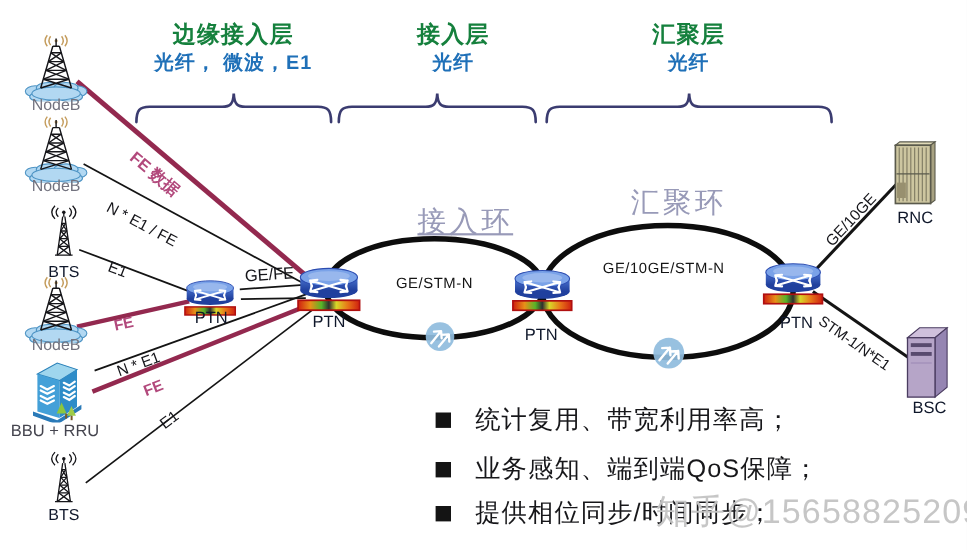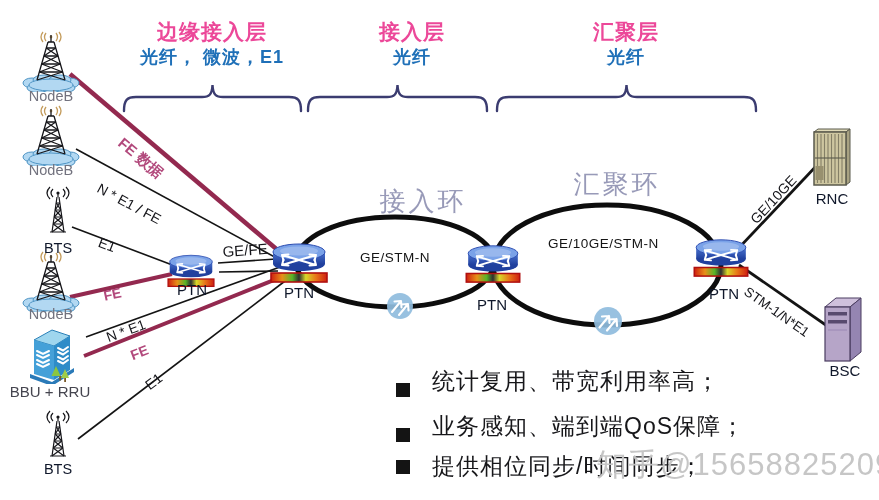--- a/index.html
+++ b/index.html
@@ -4,21 +4,21 @@
 <style>
   html,body{margin:0;padding:0;background:#e8e8e8;}
   #canvas{
     position:relative;width:879px;height:500px;background:#ffffff;overflow:hidden;
     font-family:"Liberation Sans","DejaVu Sans",sans-serif;
   }
   .abs{position:absolute;}
   svg{display:block;}
   
   .layer-head{position:absolute;top:20px;text-align:center;line-height:1.15;z-index:6;}
-  .layer-title{font-size:21px;font-weight:700;color:#ec4899;letter-spacing:1px;}
+  .layer-title{font-size:21px;font-weight:700;color:#15803d;letter-spacing:1px;}
   .layer-sub{font-size:18px;font-weight:700;color:#1f70b8;margin-top:3px;letter-spacing:1px;text-align:center;}
   
   .ring-name{position:absolute;font-size:26px;color:#989ab8;letter-spacing:3px;z-index:6;text-align:center;}
   .ring-link{position:absolute;font-size:13.5px;color:#141414;z-index:6;text-align:left;letter-spacing:.5px;}
   .lnk{position:absolute;font-size:14px;color:#15151a;white-space:nowrap;transform-origin:0 0;z-index:6;}
   .lnk.crimson{color:#b2497c;font-weight:600;}
   .dev-label{position:absolute;font-size:14.5px;color:#0f172a;text-align:center;z-index:7;white-space:nowrap;}
   .dev-label.gray{color:#72727e;}
   .dev-label.dkgray{color:#45454f;}
   .icon{position:absolute;z-index:5;}
@@ -71,21 +71,21 @@
   </div>
   <div class="layer-head" style="left:327px;width:170px;">
     <div class="layer-title">接入层</div>
     <div class="layer-sub">光纤</div>
   </div>
   <div class="layer-head" style="left:536px;width:180px;">
     <div class="layer-title">汇聚层</div>
     <div class="layer-sub">光纤</div>
   </div>
 
-  <div class="ring-name" style="left:368px;top:184px;width:110px;">接入环</div>
+  <div class="ring-name" style="left:368px;top:184px;width:110px;text-decoration:underline;">接入环</div>
   <div class="ring-name" style="left:562px;top:167px;width:110px;font-family:Liberation Mono, monospace;">汇聚环</div>
   <div class="ring-link" style="left:360px;top:250px;width:95px;">GE/STM-N</div>
   <div class="ring-link" style="left:548px;top:236px;width:120px;">GE/10GE/STM-N</div>
 
   <span class="lnk crimson" style="left:126px;top:134px;transform:rotate(40deg);font-size:15px;">FE 数据</span>
   <span class="lnk" style="left:102px;top:180px;transform:rotate(28deg);">N * E1 / FE</span>
   <span class="lnk" style="left:102px;top:234px;transform:rotate(21deg);">E1</span>
   <span class="lnk crimson" style="left:102px;top:288px;transform:rotate(-12deg);">FE</span>
   <span class="lnk" style="left:104px;top:330px;transform:rotate(-20deg);">N * E1</span>
   <span class="lnk crimson" style="left:128px;top:348px;transform:rotate(-21deg);">FE</span>
@@ -304,25 +304,25 @@
       <polygon points="5,13 16,4 41,4 30,13" fill="#cfc0dc" stroke="#4a3c60" stroke-width="1"></polygon>
       <polygon points="30,13 41,4 41,58 30,67" fill="#9585b2" stroke="#4a3c60" stroke-width="1"></polygon>
       <rect x="5" y="13" width="25" height="54" fill="#b6a5c8" stroke="#4a3c60" stroke-width="1.2"></rect>
       <rect x="8" y="18" width="19" height="3.5" fill="#584a6e"></rect>
       <rect x="8" y="26" width="19" height="3.5" fill="#584a6e"></rect>
       <path d="M8,36 L27,36" stroke="#9a88b4" stroke-width="1"></path>
     </svg>
   </div>
   <div class="dev-label" style="left:822px;top:362px;width:46px;font-size:15px;">BSC</div>
 
-  <div class="bullet-row" style="top:366px;align-items:flex-end;">
+  <div class="bullet-row" style="top:366px;">
     <span class="bullet-sq"></span>
     <span class="bullet-tx">统计复用、带宽利用率高；</span>
   </div>
-  <div class="bullet-row" style="top:411px;align-items:flex-end;">
+  <div class="bullet-row" style="top:411px;">
     <span class="bullet-sq"></span>
     <span class="bullet-tx">业务感知、端到端QoS保障；</span>
   </div>
   <div class="bullet-row" style="top:451px;">
     <span class="bullet-sq"></span>
     <span class="bullet-tx">提供相位同步/时间同步；</span>
   </div>
 
   <div class="watermark">知乎@15658825209</div>
 

